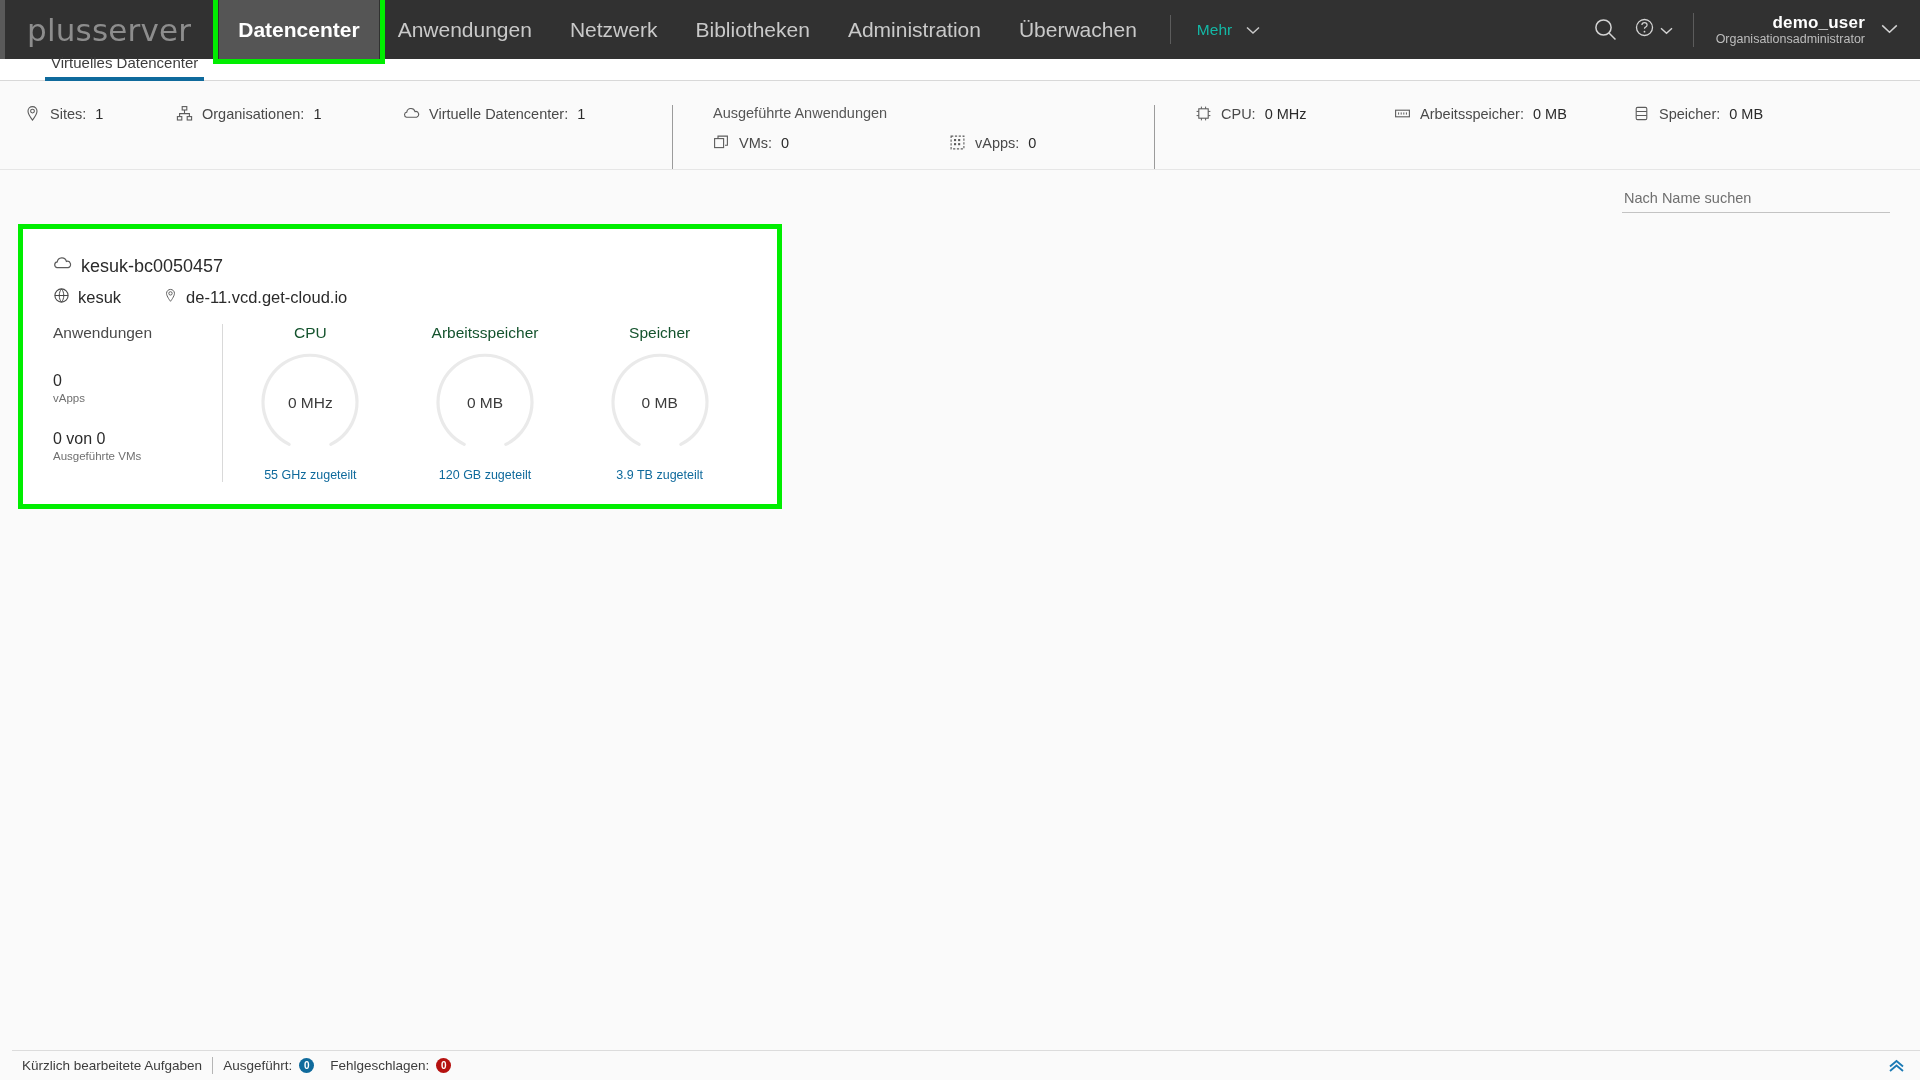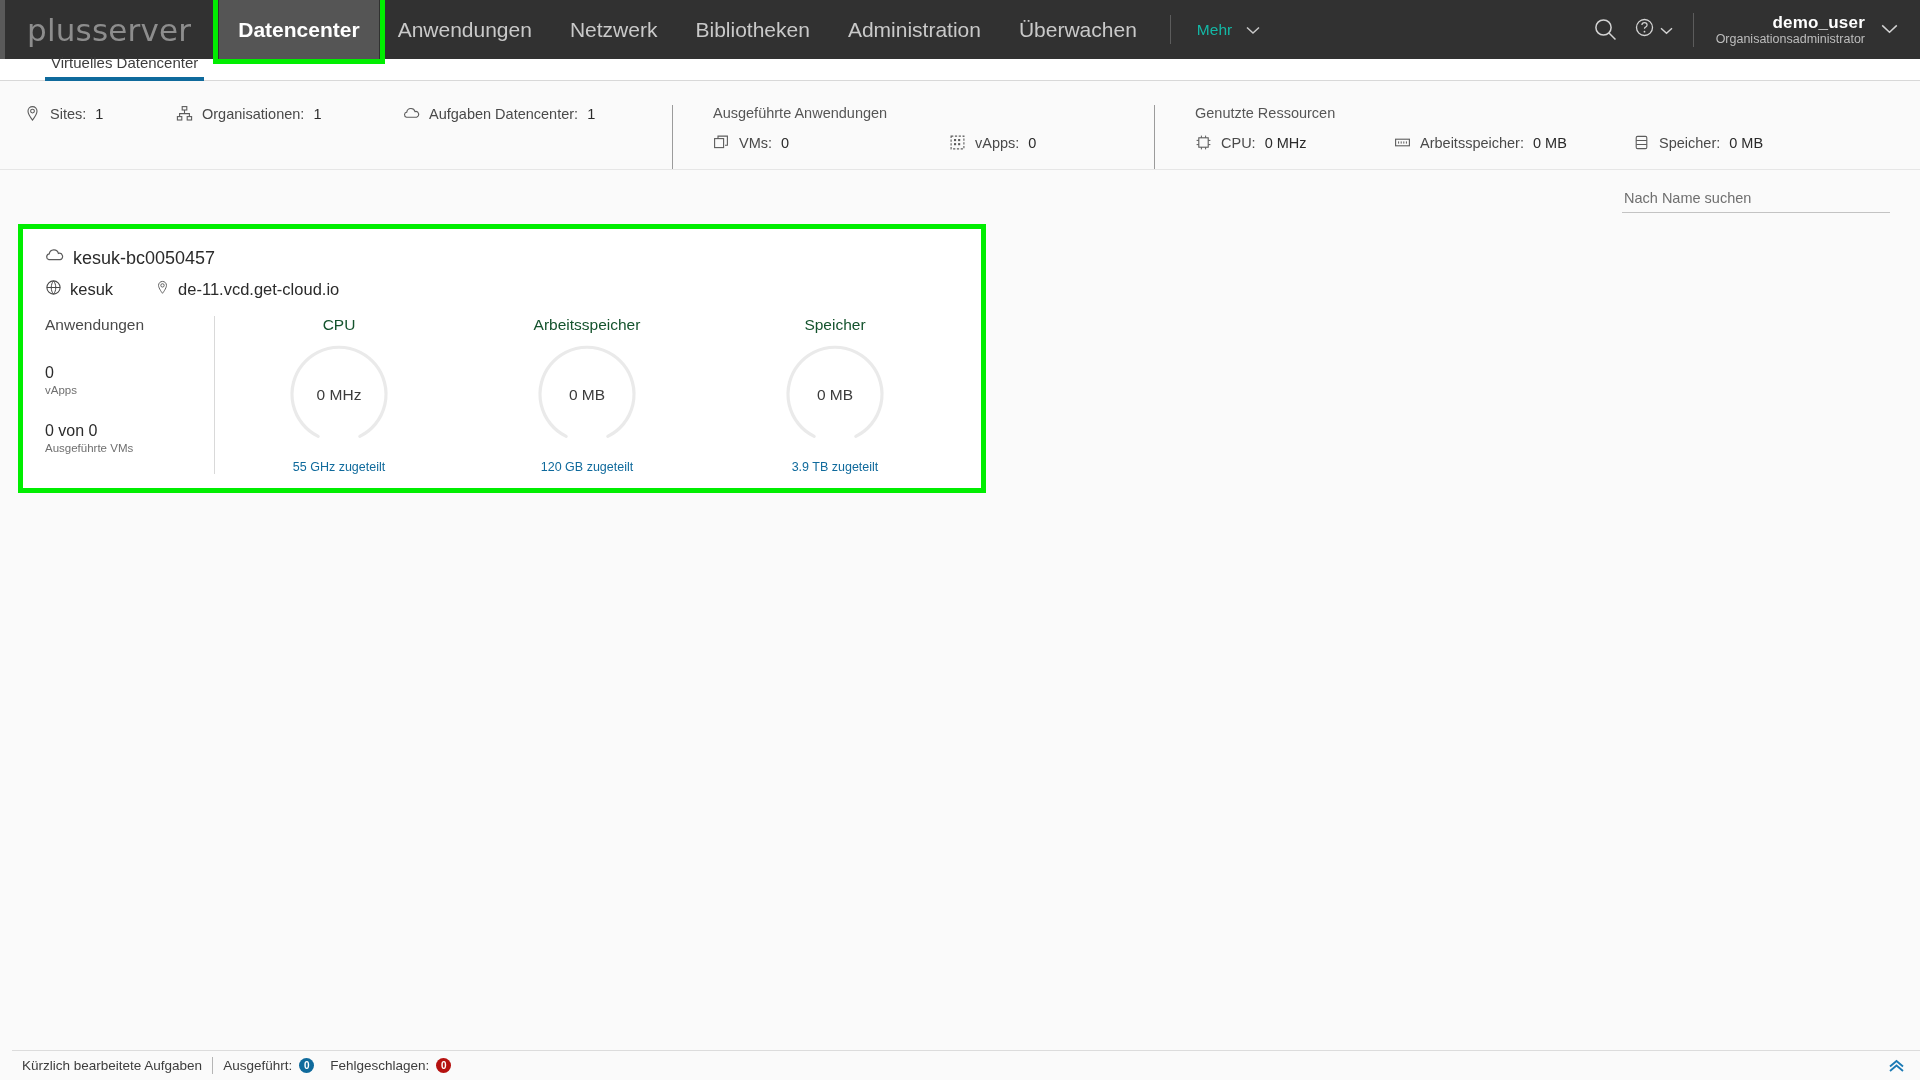--- a/index.html
+++ b/index.html
@@ -173,24 +173,24 @@
     font-size: 14.5px;
     color: #2b2b2b;
     padding: 4px 2px 6px 2px;
     outline: none;
   }
   .search-field::placeholder { color: #6f6f6f; }
 
   
   .cards-area { padding: 11px 0 0 18px; background: #fafafa; }
   .card-highlight {
-    width: 968px;
+    width: 764px;
     border: 5px solid #00ee00;
     background: #ffffff;
-    padding: 0;
+    padding: 8px;
   }
   .card {
     background: #ffffff;
     padding: 17px 22px 14px 22px;
   }
   .card-title {
     display: flex; align-items: center; gap: 9px;
     font-size: 18px; color: #2b2b2b;
     margin-bottom: 9px;
     cursor: pointer;
@@ -367,21 +367,21 @@
         </span>
         <span>Organisationen:</span>
         <span class="val">1</span>
       </div>
       <div class="sum-item">
         <span class="sum-ico">
           <svg width="17" height="17" viewBox="0 0 17 17">
               <path d="M3.5 12.2a2.6 2.6 0 0 1 .3-5.1 4.2 4.2 0 0 1 8.2-.5 2.8 2.8 0 0 1 1.6 5.6z" fill="none" stroke="#5c5c5c" stroke-width="1.1"></path>
             </svg>
         </span>
-        <span>Aufgaben Datencenter:</span>
+        <span>Virtuelle Datencenter:</span>
         <span class="val">1</span>
       </div>
     </div>
   </div>
 
   <div class="sum-group g2">
     <div class="sum-title">Ausgeführte Anwendungen</div>
     <div class="sum-items">
       <div class="sum-item" style="width:236px">
         <span class="sum-ico">
@@ -403,21 +403,20 @@
               <rect x="9.1" y="9.1" width="2.1" height="2.1" fill="#5c5c5c"></rect>
             </svg>
         </span>
         <span>vApps:</span>
         <span class="val">0</span>
       </div>
     </div>
   </div>
 
   <div class="sum-group g3">
-    <div class="sum-title">Genutzte Ressourcen</div>
     <div class="sum-items">
       <div class="sum-item" style="width:199px">
         <span class="sum-ico">
           <svg width="17" height="17" viewBox="0 0 17 17">
               <rect x="3.8" y="3.8" width="9.4" height="9.4" fill="none" stroke="#5c5c5c" stroke-width="1.1"></rect>
               <path d="M6.4 1.6v2.2M10.6 1.6v2.2M6.4 13.2v2.2M10.6 13.2v2.2M1.6 6.4h2.2M1.6 10.6h2.2M13.2 6.4h2.2M13.2 10.6h2.2" stroke="#5c5c5c" stroke-width="1"></path>
             </svg>
         </span>
         <span>CPU:</span>
         <span class="val">0 MHz</span>

